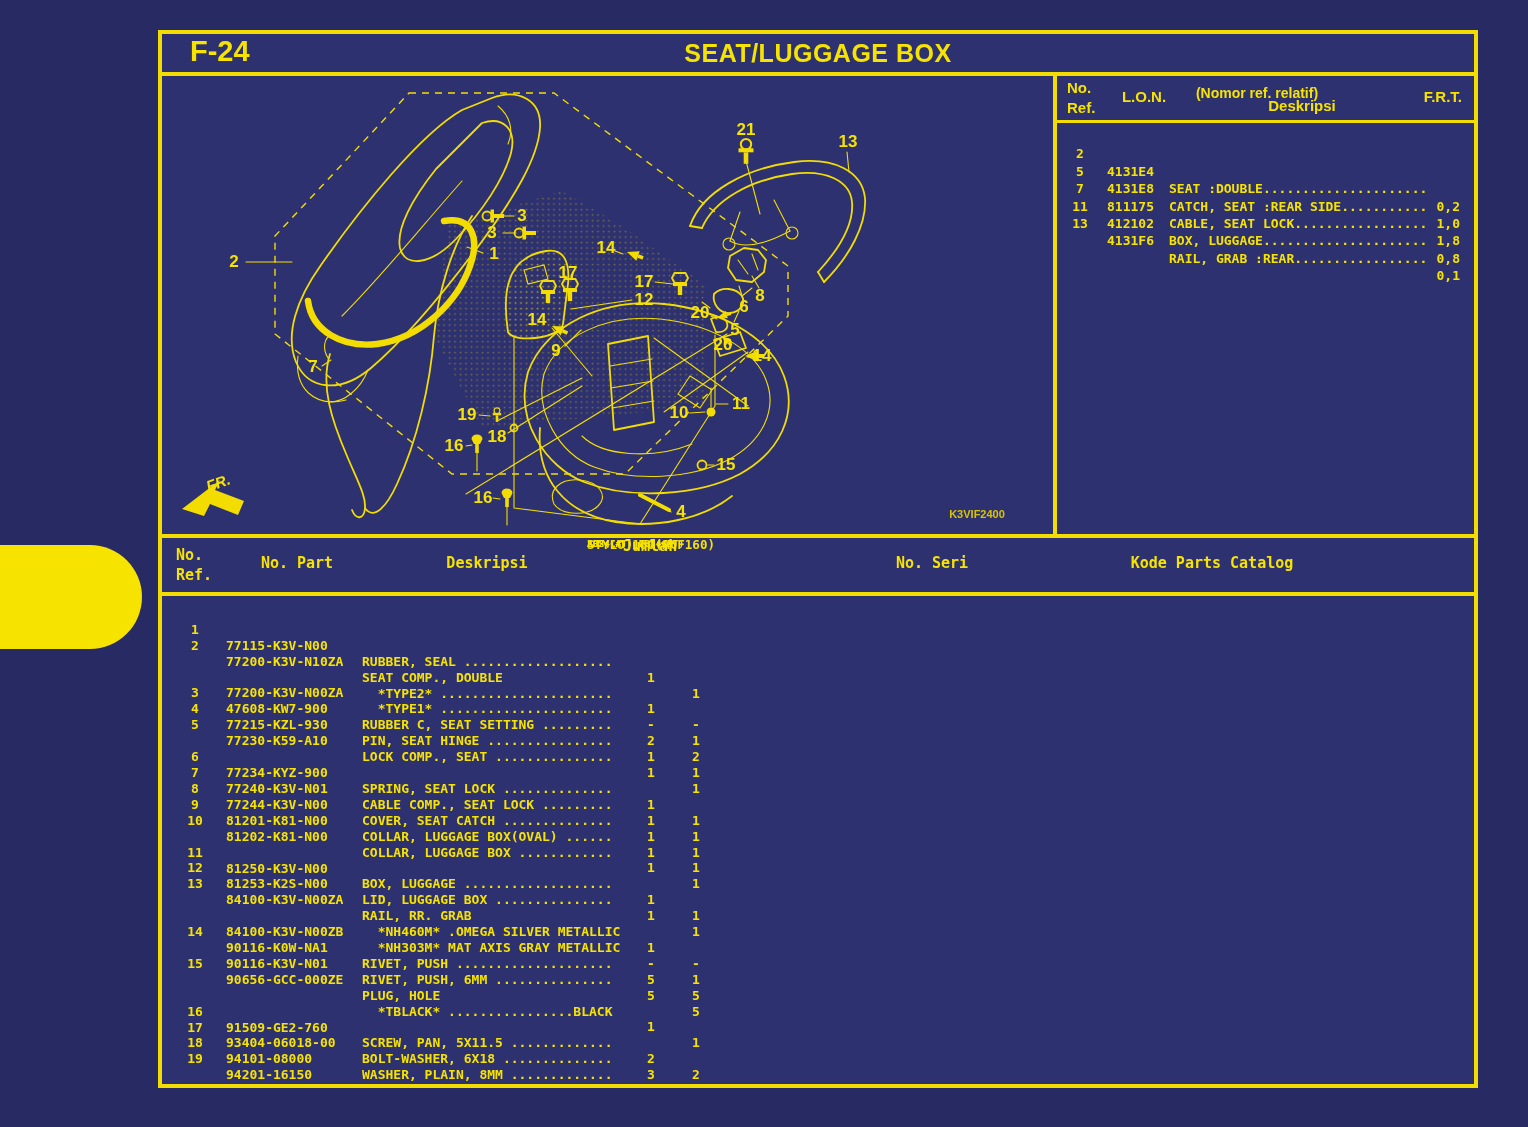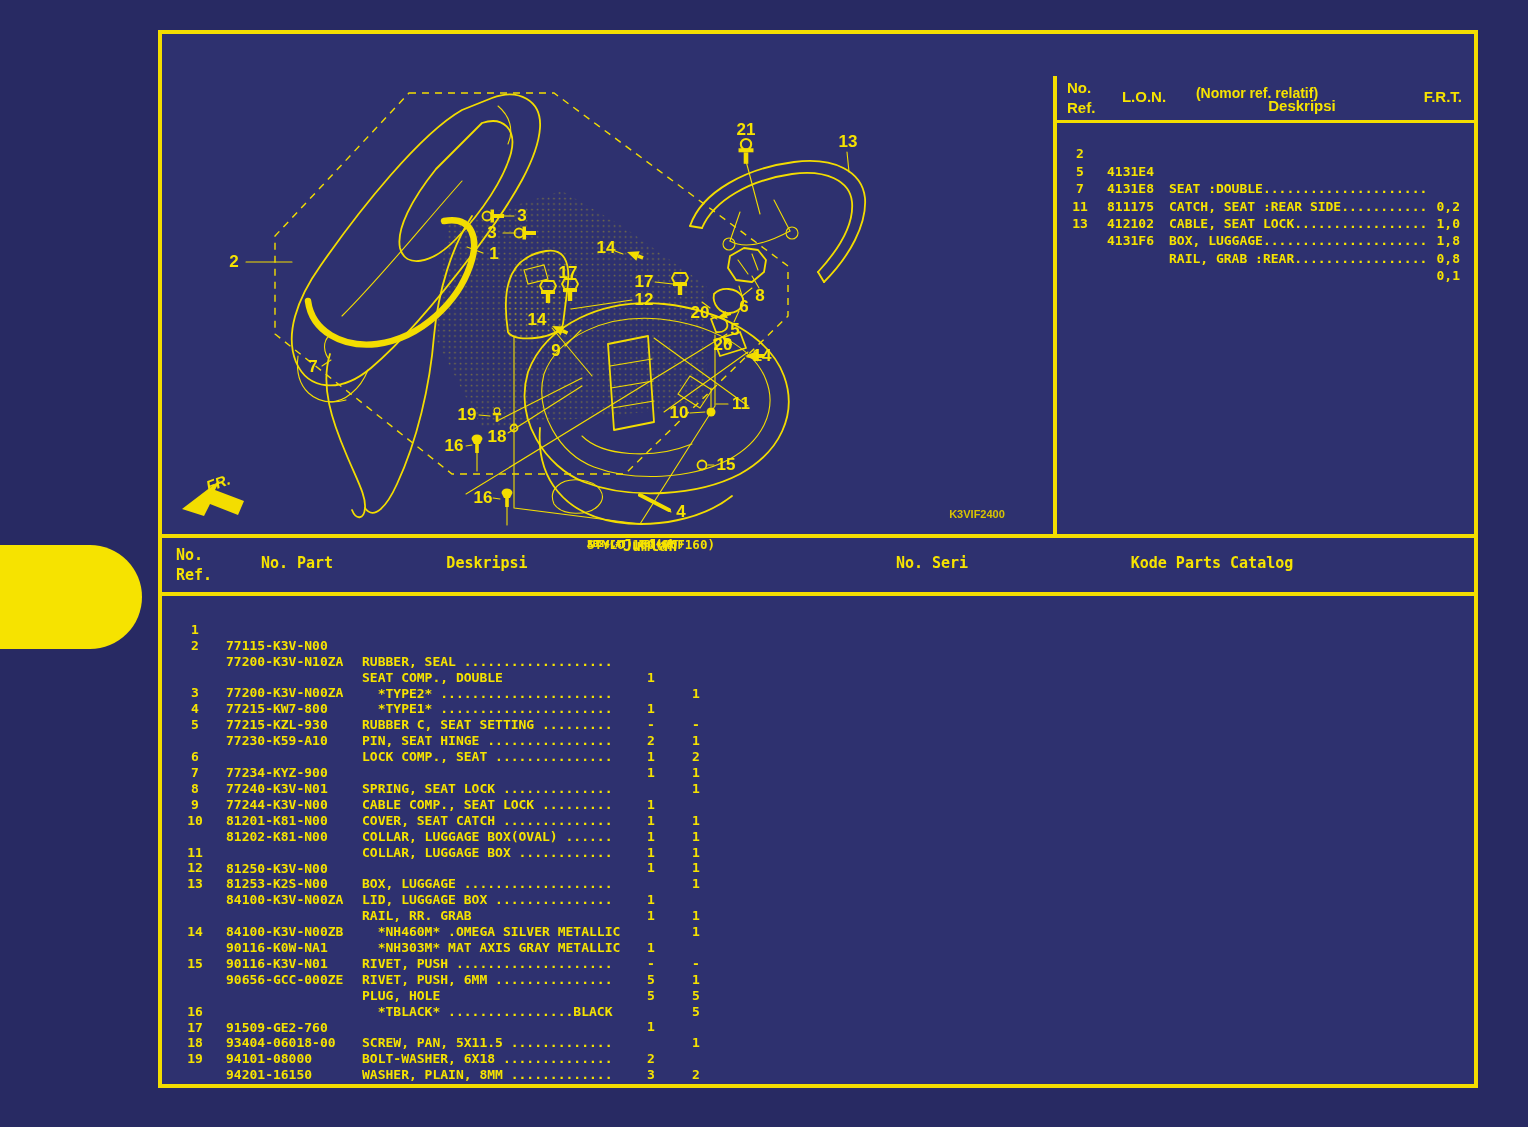--- a/index.html
+++ b/index.html
@@ -75,20 +75,24 @@
 </style>
 </head>
 <body>
 
 <div class="stage">
 
   <div class="side-tab"></div>
 
   <div class="page">
 
+    <div class="titlebar">
+      <div class="page-code">F-24</div>
+      <div class="page-title">SEAT/LUGGAGE BOX</div>
+    </div>
 
     <div class="content">
 
       <div class="diagram">
         <svg width="891" height="458" viewBox="0 0 891 458">
           <defs>
             <pattern id="dots" width="5.5" height="5.5" patternUnits="userSpaceOnUse">
               <circle cx="1.5" cy="1.5" r="0.9" fill="#f3dd00"></circle>
             </pattern>
             <g id="g-screw">
@@ -366,21 +370,21 @@
         <div class="prow">
           <span class="p-ref"></span>
           <span class="p-part">77200-K3V-N00ZA</span>
           <span class="p-desc">  *TYPE1* ......................</span>
           <span class="p-q1">-</span>
           <span class="p-q2">1</span>
         </div>
 
         <div class="prow">
           <span class="p-ref">3</span>
-          <span class="p-part">77215-KW7-800</span>
+          <span class="p-part">47608-KW7-900</span>
           <span class="p-desc">RUBBER C, SEAT SETTING .........</span>
           <span class="p-q1">2</span>
           <span class="p-q2">2</span>
         </div>
 
         <div class="prow">
           <span class="p-ref">4</span>
           <span class="p-part">77215-KZL-930</span>
           <span class="p-desc">PIN, SEAT HINGE ................</span>
           <span class="p-q1">1</span>

